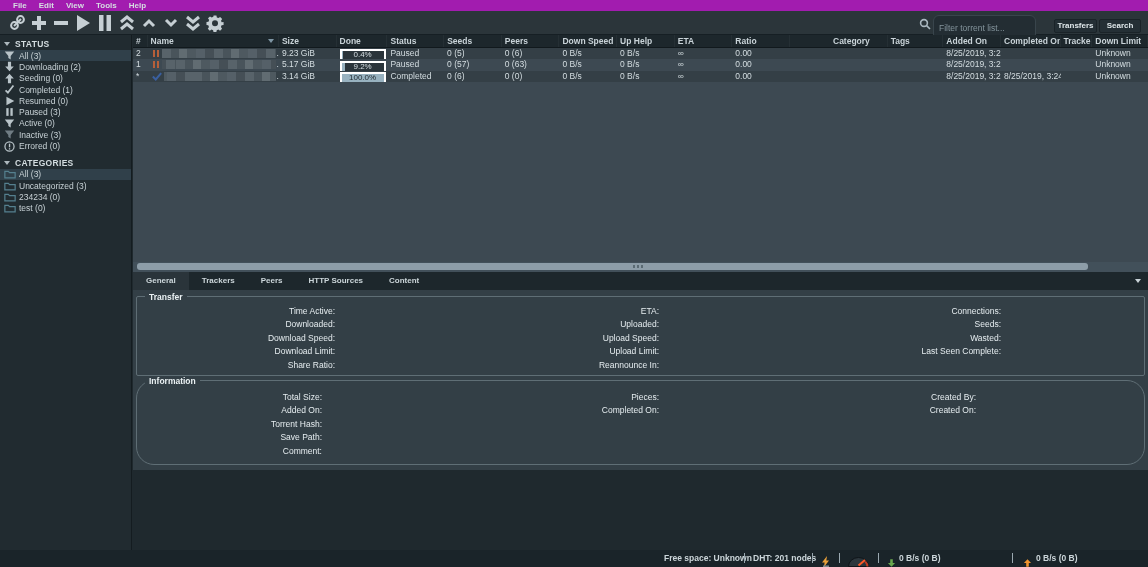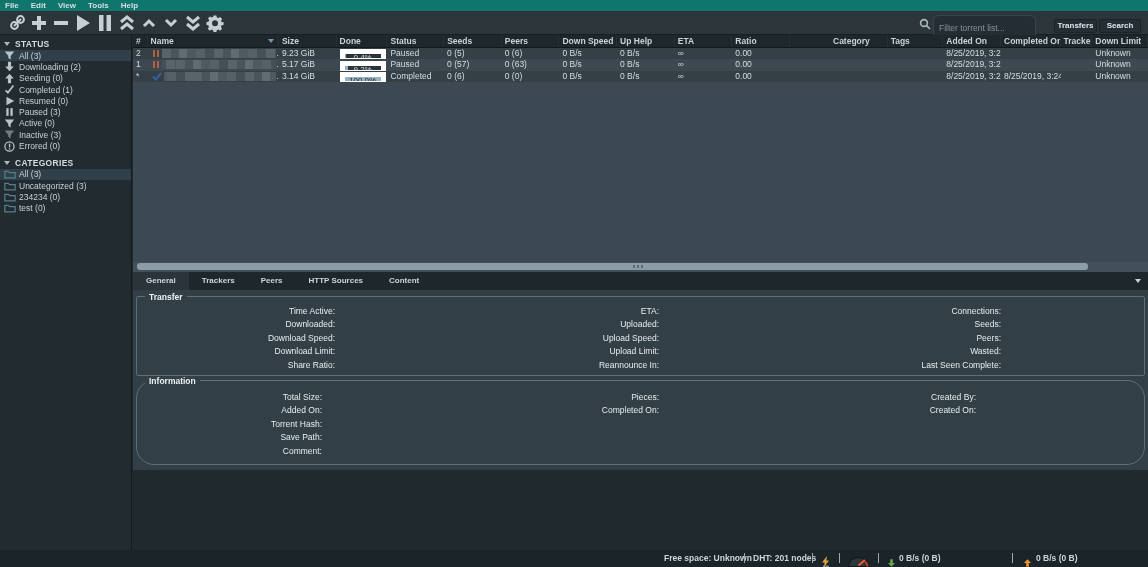--- a/index.html
+++ b/index.html
@@ -1,22 +1,22 @@
 <!DOCTYPE html>
 <html><head>
 <meta charset="utf-8">
 <style>
   * { margin:0; padding:0; box-sizing:border-box; }
   html,body { width:1148px; height:567px; overflow:hidden; background:#1f292e;
     font-family:"Liberation Sans", sans-serif; }
   #app { position:absolute; top:0; left:0; width:1148px; height:567px; background:#1f292e; }
 
   
-  .menubar { position:absolute; top:0; left:0; width:1148px; height:11px; background:#0f766e;
-    display:flex; align-items:center; padding-left:5px; }
+  .menubar { position:absolute; top:0; left:0; width:1148px; height:11px; background:#a21caf;
+    display:flex; align-items:center; padding-left:13px; }
   .menu-item { font-size:8px; color:#d6dee2; font-weight:700; padding:0 6px; line-height:11px; }
   .menu-item:first-child { padding-left:0; }
 
   
   .toolbar { position:absolute; top:11px; left:0; width:1148px; height:24px; background:#2b353a;
     border-bottom:1px solid #161f24; display:flex; align-items:center; padding-left:6px; }
   .tb-ico { width:22px; height:18px; display:flex; align-items:center; justify-content:center; color:#c6cfd4; }
   .tb-ico svg { display:block; }
   .search-zone { position:absolute; top:0; left:915px; width:233px; height:24px; }
   .mag { position:absolute; left:4px; top:5px; }
@@ -62,21 +62,21 @@
   .namecell { display:flex; align-items:center; }
   .pauseico { display:inline-flex; gap:1.5px; margin:0 3px 0 2px; }
   .pauseico i { display:block; width:2.5px; height:7px; background:#ef8a5e; border:0.5px solid #b65f3a; }
   .checkico { margin:0 2px 0 1px; display:inline-flex; }
   .mosaic { height:9px; width:115px;
     background:repeating-linear-gradient(90deg,#58636a 0 9px,#49545b 9px 17px,#616c72 17px 25px,#4e5960 25px 34px,#556068 34px 43px,#454f56 43px 52px); }
   .m2 { background-position:14px 0; }
   .m3 { background-position:29px 0; }
   .trunc-dot { color:#d4dde1; font-size:8.5px; margin-left:1px; }
   .pbar { position:relative; margin-top:1.4px; margin-left:3px; width:46px; height:14px; background:#2a343a;
-    border:5px solid #ffffff; overflow:hidden; }
+    border:2px solid #ffffff; overflow:hidden; }
   .pfill { position:absolute; left:0; top:0; bottom:0; background:#98b2c0; }
   .ptext { position:absolute; left:0; right:0; top:0; text-align:center; font-size:8px; line-height:8px;
     color:#d6dee2; }
   .ptext.dark { color:#222c31; }
 
   
   .hscroll-track { position:absolute; top:227px; left:0; width:1015px; height:10px; background:#42505a; }
   .hscroll-thumb { position:absolute; top:228px; left:4px; width:951px; height:7px; background:#8d9da8; border-radius:3px; }
   .grip { position:absolute; top:230px; left:500px; display:flex; gap:2px; }
   .grip i { width:2px; height:3px; background:#5a6a73; display:block; }
@@ -475,21 +475,20 @@
       <div class="lblcol t-c2">
         <div class="lbl">ETA:</div>
         <div class="lbl">Uploaded:</div>
         <div class="lbl">Upload Speed:</div>
         <div class="lbl">Upload Limit:</div>
         <div class="lbl">Reannounce In:</div>
       </div>
       <div class="lblcol t-c3">
         <div class="lbl">Connections:</div>
         <div class="lbl">Seeds:</div>
-        <div class="lbl">Peers:</div>
         <div class="lbl">Wasted:</div>
         <div class="lbl">Last Seen Complete:</div>
       </div>
     </div>
 
     <div class="groupbox gb-info">
       <span class="legend">Information</span>
       <div class="lblcol i-c1">
         <div class="lbl">Total Size:</div>
         <div class="lbl">Added On:</div>

